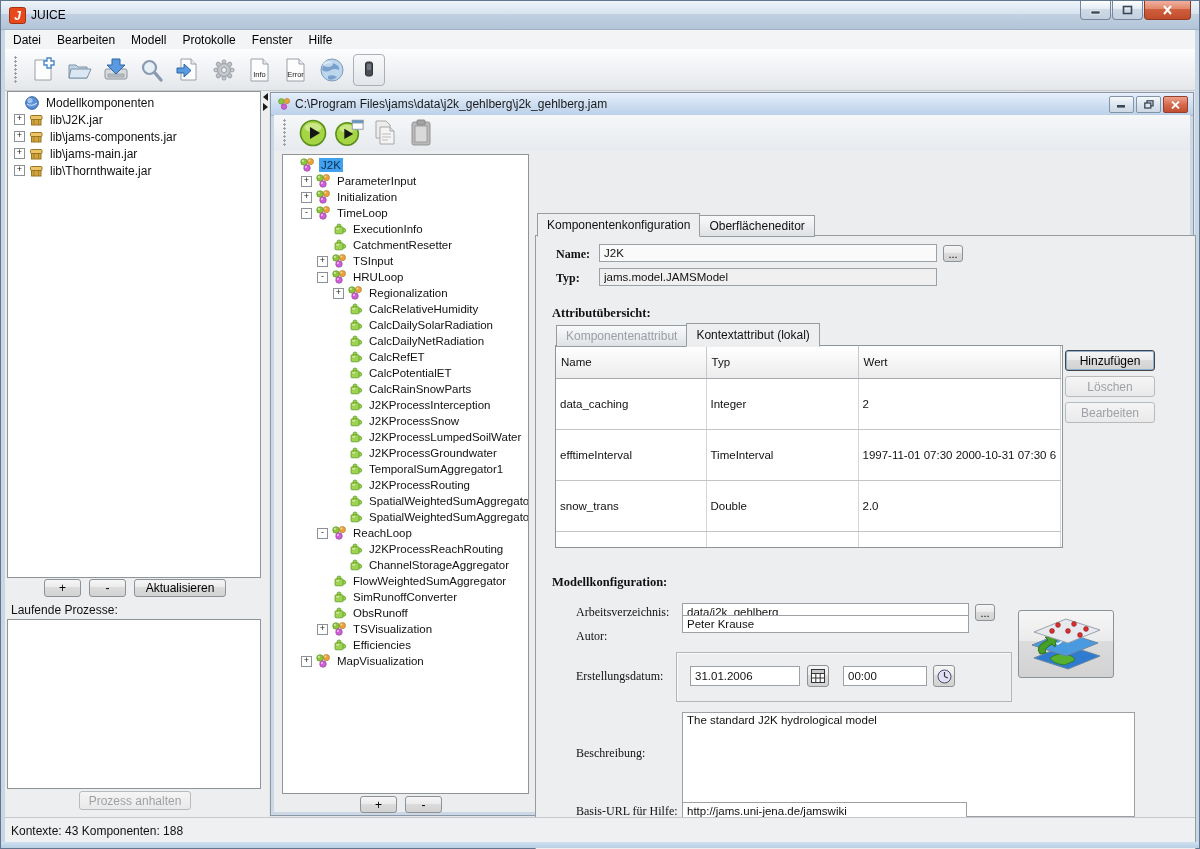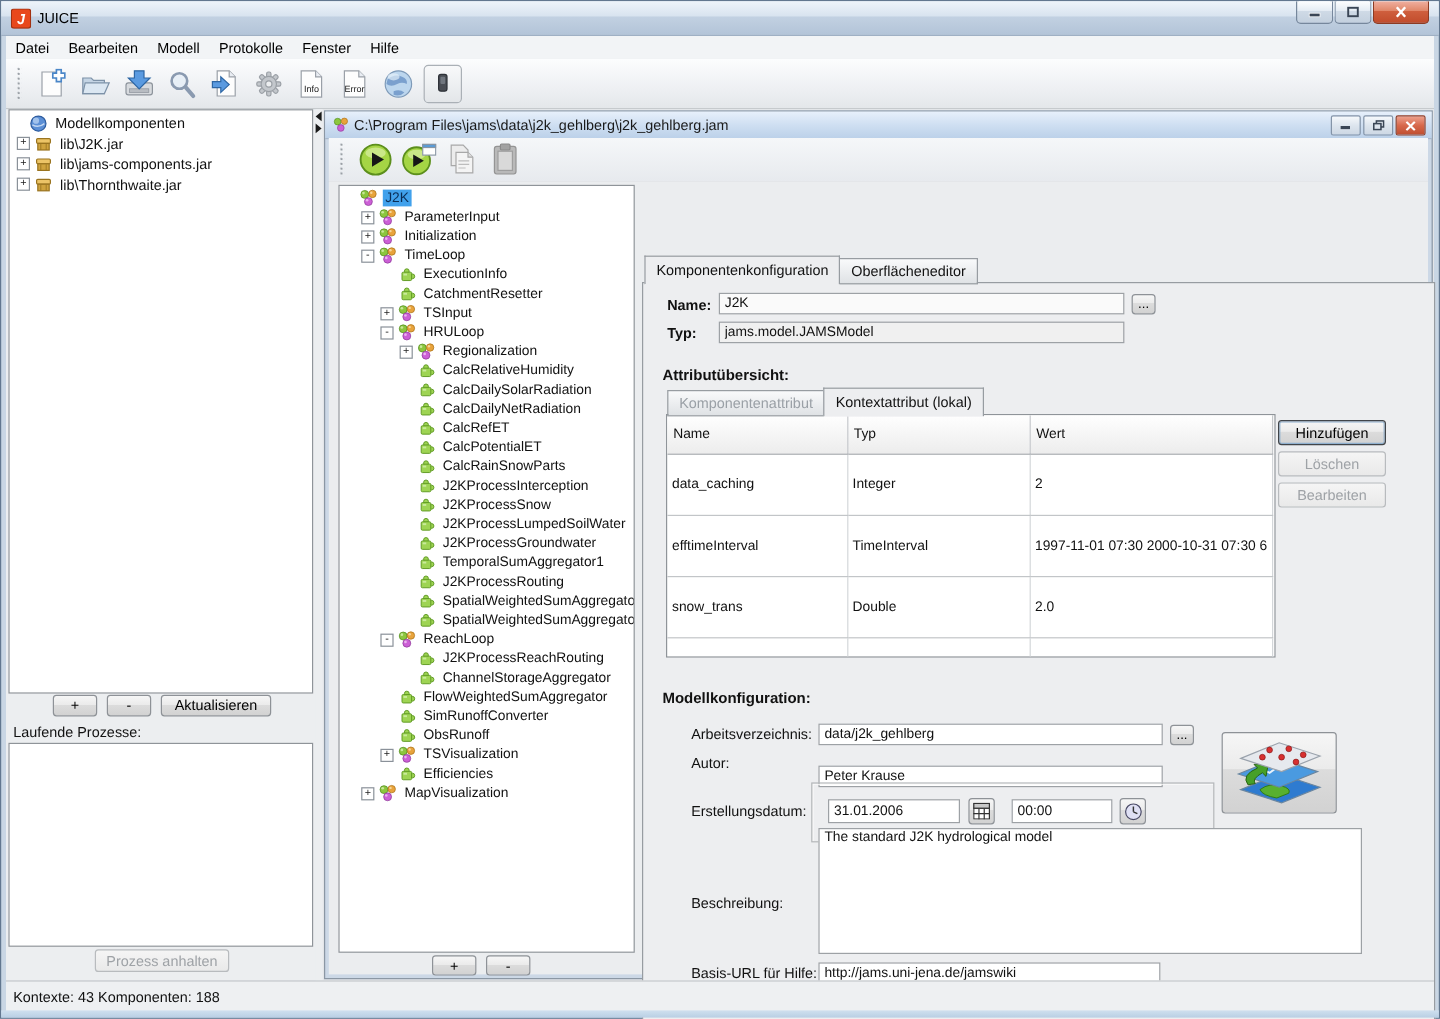--- a/index.html
+++ b/index.html
@@ -76,21 +76,21 @@
   .lrow .tlabel{font-size:12px;text-align:right;}
   .trow[data-selected="true"] .tlabel{background:#41a1ec;color:#0a2e57;}
   
   .tab{height:20px;padding:0 9px;display:flex;align-items:center;border:1px solid #979ca1;
     background:linear-gradient(#f9fafb,#dfe2e5);margin-right:-1px;position:relative;}
   .tab[data-state="active"]{background:#edeef0;height:22px;border-bottom:1px solid #edeef0;z-index:3;}
   .tab[data-state="disabled"]{color:#9aa0a6;}
   #main-tabs{position:absolute;left:263px;top:62px;display:flex;align-items:flex-end;z-index:3;}
   #right-content{position:absolute;left:261px;top:84px;width:659px;height:630px;
     border:1px solid #979ca1;background:#edeef0;}
-  .flabel{position:absolute;height:18px;display:flex;align-items:center;}
+  .flabel{position:absolute;height:18px;display:flex;align-items:center;font-family:Liberation Serif, serif;}
   .bold{font-weight:bold;}
   .tfield{position:absolute;border:1px solid #9da1a5;background:#fff;font-family:inherit;
     font-size:11.5px;padding:1px 4px;height:18px;box-sizing:border-box;color:#111;}
   .btn{border:1px solid #8e9297;border-radius:3px;font-family:inherit;font-size:12px;color:#000;
     background:linear-gradient(#f6f6f6,#ebebeb 45%,#dcdcdc 46%,#d2d2d2);padding:0;}
   .btn[data-state="disabled"],.btn.disabled{color:#9ea2a6;border-color:#b8bbbe;
     background:linear-gradient(#f5f5f5,#e9e9e9);}
   .btn[data-state="default"]{border:1px solid #41454a;box-shadow:inset 0 0 0 1px #8fb0cf;}
   .ebtn{position:absolute;width:20px;height:17px;font-size:11px;line-height:10px;}
   
@@ -271,20 +271,33 @@
               <svg width="16" height="16" viewBox="0 0 16 16">
                 <rect x="2.5" y="3.5" width="11.5" height="4" rx="1" fill="#ecc467" stroke="#9a7420"></rect>
                 <rect x="3.5" y="7.5" width="9.5" height="5.5" fill="#cfa33e" stroke="#9a7420"></rect>
                 <line x1="6" y1="8" x2="6" y2="13" stroke="#9a7420" stroke-width="0.7"></line>
                 <line x1="10.5" y1="8" x2="10.5" y2="13" stroke="#9a7420" stroke-width="0.7"></line>
               </svg>
             </span>
             <span class="tlabel">lib\jams-components.jar</span>
           </div>
 
+          <div class="trow lrow" data-level="1">
+            <span class="tindent" style="width:4px;"></span>
+            <span class="expander"></span>
+            <span class="ticon">
+              <svg width="16" height="16" viewBox="0 0 16 16">
+                <rect x="2.5" y="3.5" width="11.5" height="4" rx="1" fill="#ecc467" stroke="#9a7420"></rect>
+                <rect x="3.5" y="7.5" width="9.5" height="5.5" fill="#cfa33e" stroke="#9a7420"></rect>
+                <line x1="6" y1="8" x2="6" y2="13" stroke="#9a7420" stroke-width="0.7"></line>
+                <line x1="10.5" y1="8" x2="10.5" y2="13" stroke="#9a7420" stroke-width="0.7"></line>
+              </svg>
+            </span>
+            <span class="tlabel">lib\jams-main.jar</span>
+          </div>
 
           <div class="trow lrow" data-level="1">
             <span class="tindent" style="width:4px;"></span>
             <span class="expander"></span>
             <span class="ticon">
               <svg width="16" height="16" viewBox="0 0 16 16">
                 <rect x="2.5" y="3.5" width="11.5" height="4" rx="1" fill="#ecc467" stroke="#9a7420"></rect>
                 <rect x="3.5" y="7.5" width="9.5" height="5.5" fill="#cfa33e" stroke="#9a7420"></rect>
                 <line x1="6" y1="8" x2="6" y2="13" stroke="#9a7420" stroke-width="0.7"></line>
                 <line x1="10.5" y1="8" x2="10.5" y2="13" stroke="#9a7420" stroke-width="0.7"></line>
@@ -1013,21 +1026,21 @@
                 <button class="btn" data-state="disabled">Bearbeiten</button>
               </div>
 
             <span class="flabel bold" style="left:16px;top:337px;font-size:12.5px;">Modellkonfiguration:</span>
 
             <span class="flabel" style="left:40px;top:367px;">Arbeitsverzeichnis:</span>
             <input class="tfield" style="left: 146px; top: 367px; width: 287px;" value="data/j2k_gehlberg">
             <button class="btn ebtn" style="left:439px;top:368px;">...</button>
 
             <span class="flabel" style="left:40px;top:391px;">Autor:</span>
-            <input class="tfield" style="left: 146px; top: 402px; width: 287px;" value="Peter Krause">
+            <input class="tfield" style="left: 146px; top: 379px; width: 287px;" value="Peter Krause">
 
             <span class="flabel" style="left:40px;top:431px;">Erstellungsdatum:</span>
             <div id="date-group">
               <input class="tfield" style="left: 13px; top: 13px; width: 110px; height: 20px;" value="31.01.2006">
               <button class="btn iconbtn" style="left:130px;top:12px;">
                 <svg width="14" height="14" viewBox="0 0 14 14">
                     <rect x="0.5" y="0.5" width="13" height="13" fill="#fff" stroke="#333"></rect>
                     <g stroke="#333" stroke-width="1">
                       <line x1="0" y1="4.5" x2="14" y2="4.5"></line>
                       <line x1="4.8" y1="4.5" x2="4.8" y2="14"></line>
@@ -1060,21 +1073,21 @@
                     <circle cx="50" cy="10" r="2.4"></circle>
                     <circle cx="62" cy="15" r="2.4"></circle>
                     <circle cx="28" cy="17" r="2.4"></circle>
                     <circle cx="44" cy="17" r="2.4"></circle>
                     <circle cx="56" cy="21" r="2.4"></circle>
                   </g>
               </svg>
             </button>
 
             <span class="flabel" style="left:40px;top:508px;">Beschreibung:</span>
-            <textarea class="tfield" style="left: 146px; top: 454px; width: 453px; height: 105px; resize: none;">The standard J2K hydrological model</textarea>
+            <textarea class="tfield" style="left: 146px; top: 476px; width: 453px; height: 105px; resize: none;">The standard J2K hydrological model</textarea>
 
             <span class="flabel" style="left:40px;top:566px;">Basis-URL für Hilfe:</span>
             <input class="tfield" style="left: 146px; top: 566px; width: 285px;" value="http://jams.uni-jena.de/jamswiki">
           </div>
 
         </div>
       </div>
     </div>
   </div>
 

